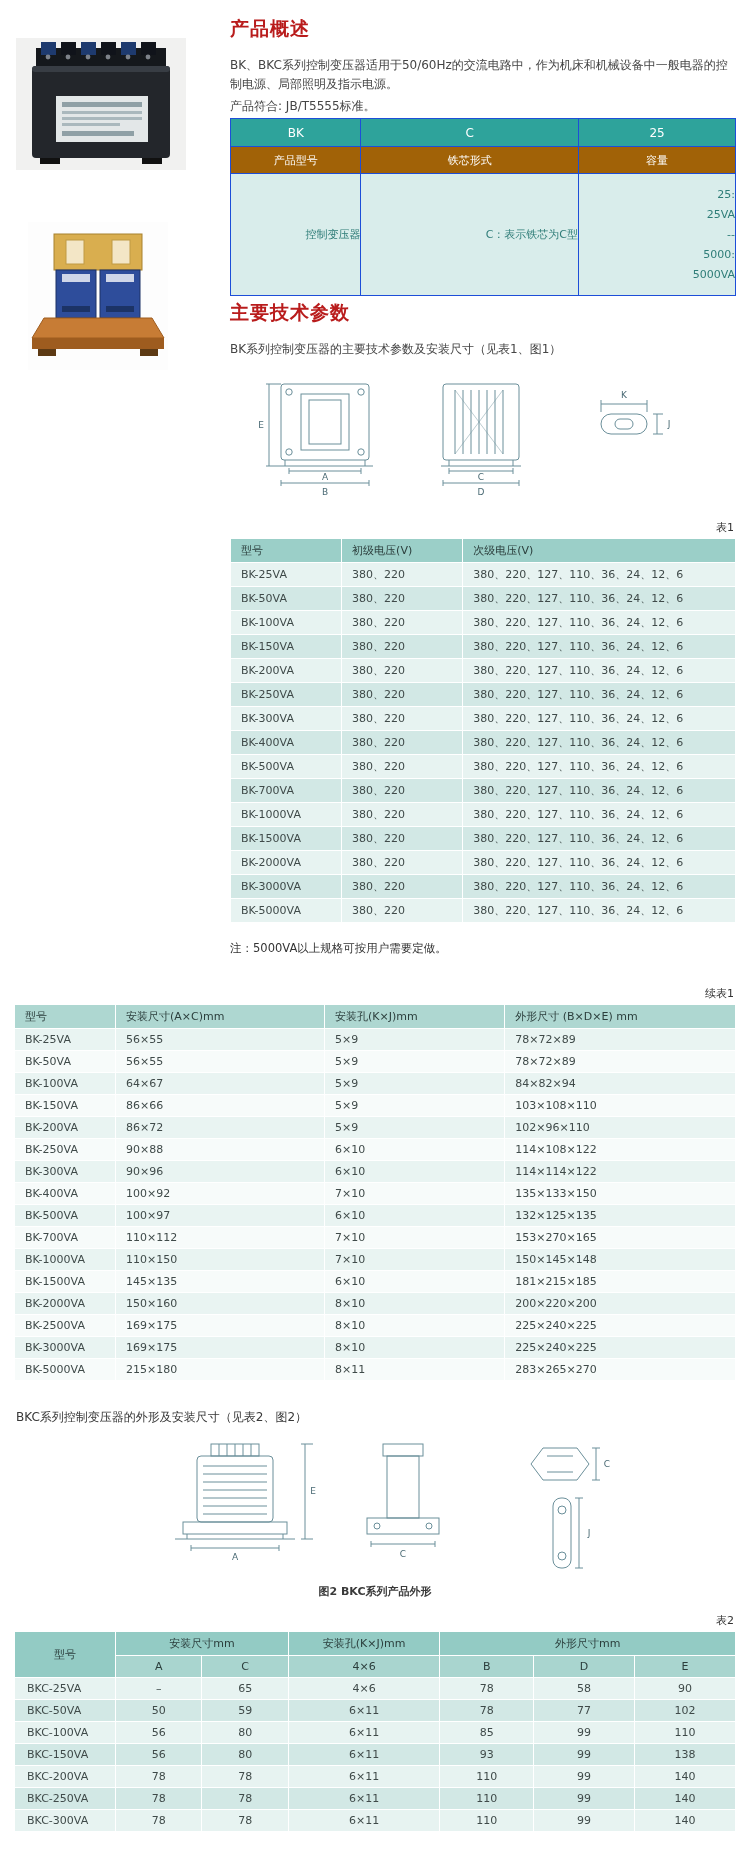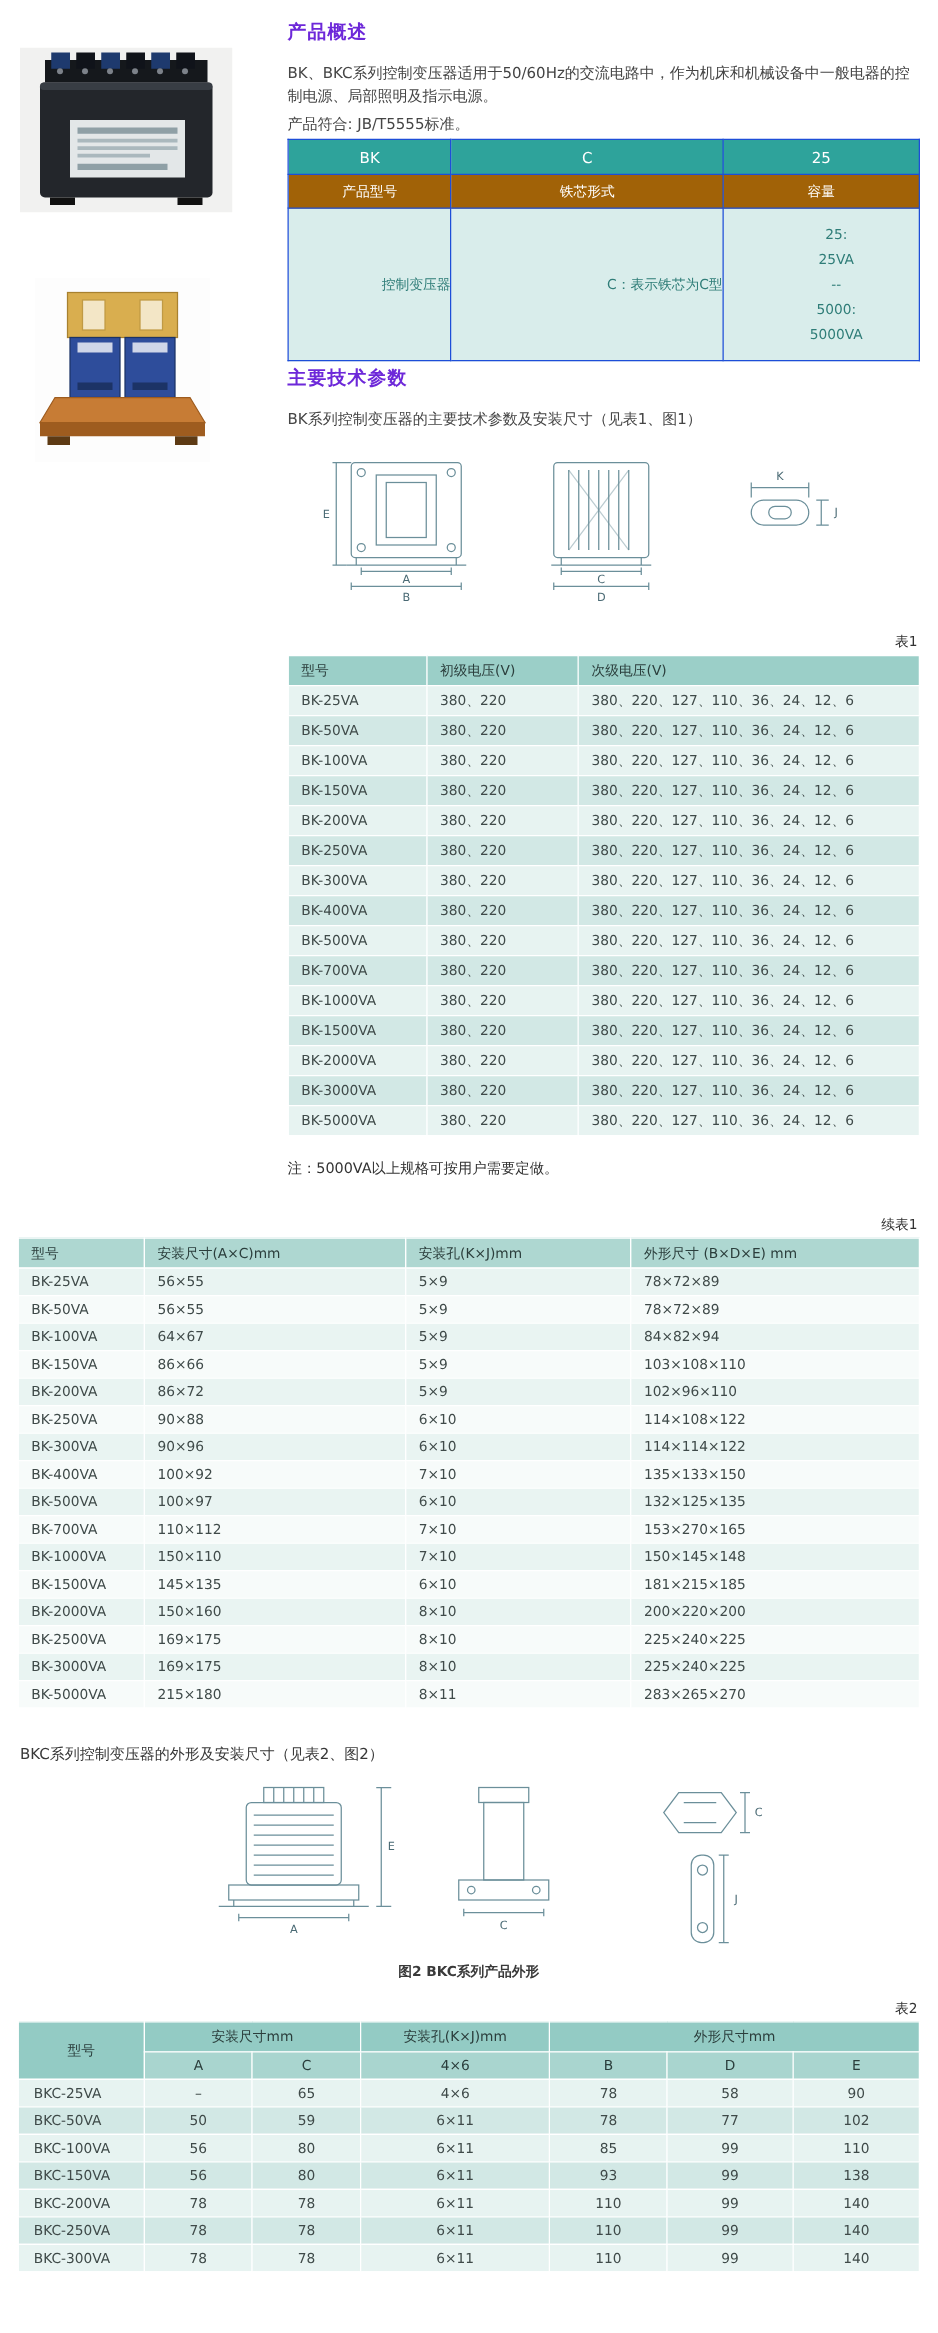--- a/index.html
+++ b/index.html
@@ -6,32 +6,32 @@
   html,body { background:#ffffff; }
   body { font-family:"DejaVu Sans","Liberation Sans",sans-serif; color:#3d3d3d; }
   .page { width:750px; height:1866px; margin:0 auto; background:#fff; padding:12px 14px 20px; overflow:hidden; }
 
   .top { display:flex; gap:20px; }
   .left-col { width:196px; flex:none; padding-top:16px; }
   .photo1 { margin:10px 0 0 2px; display:block; }
   .photo2 { margin:52px 0 0 14px; display:block; }
   .right-col { flex:1; min-width:0; }
 
-  h2.sec { color:#6d28d9; font-size:15px; font-weight:bold; margin:4px 0 14px; letter-spacing:1px; }
+  h2.sec { color:#b91c1c; font-size:19px; font-weight:bold; margin:4px 0 14px; letter-spacing:1px; }
   .body-text { font-size:12px; color:#454545; line-height:1.62; }
   .std-line { margin-top:2px; }
 
   
   table { border-collapse:collapse; }
   .sel-table { width:100%; margin-top:2px; }
   .sel-table th, .sel-table td { border:1px solid #1d4ed8; font-weight:normal; }
   .sel-h1 th { background:#2ea39b; color:#fff; font-size:12px; height:28px; text-align:center; }
   .sel-h2 th { background:#a16207; color:#fff; font-size:11px; height:27px; text-align:center; }
   .sel-body td { background:#d9edeb; color:#2f7d78; font-size:11px; height:122px; text-align:right; vertical-align:middle; }
-  .sel-body td.pre { text-align:center; padding-left:24px; white-space:pre-line; line-height:1.8; }
+  .sel-body td.pre { text-align:right; padding-left:24px; white-space:pre-line; line-height:1.8; }
 
   
   .data-table { width:100%; font-size:11px; color:#3f4a49; }
   .data-table th, .data-table td { border:1px solid #fff; padding:4px 10px; text-align:left; font-weight:normal; }
   .data-table thead th { background:#9bcfc8; color:#2b3e3c; height:23px; }
   .data-table tbody tr:nth-child(odd) td { background:#e7f3f1; }
   .data-table tbody tr:nth-child(even) td { background:#d2e8e5; }
 
   .t1b tbody tr:nth-child(odd) td { background:#e9f4f2; }
   .t1b tbody tr:nth-child(even) td { background:#f7fbfa; }
@@ -352,21 +352,21 @@
             <td>132×125×135</td>
           </tr>
           <tr>
             <td>BK-700VA</td>
             <td>110×112</td>
             <td>7×10</td>
             <td>153×270×165</td>
           </tr>
           <tr>
             <td>BK-1000VA</td>
-            <td>150×110</td>
+            <td>110×150</td>
             <td>7×10</td>
             <td>150×145×148</td>
           </tr>
           <tr>
             <td>BK-1500VA</td>
             <td>145×135</td>
             <td>6×10</td>
             <td>181×215×185</td>
           </tr>
           <tr>

